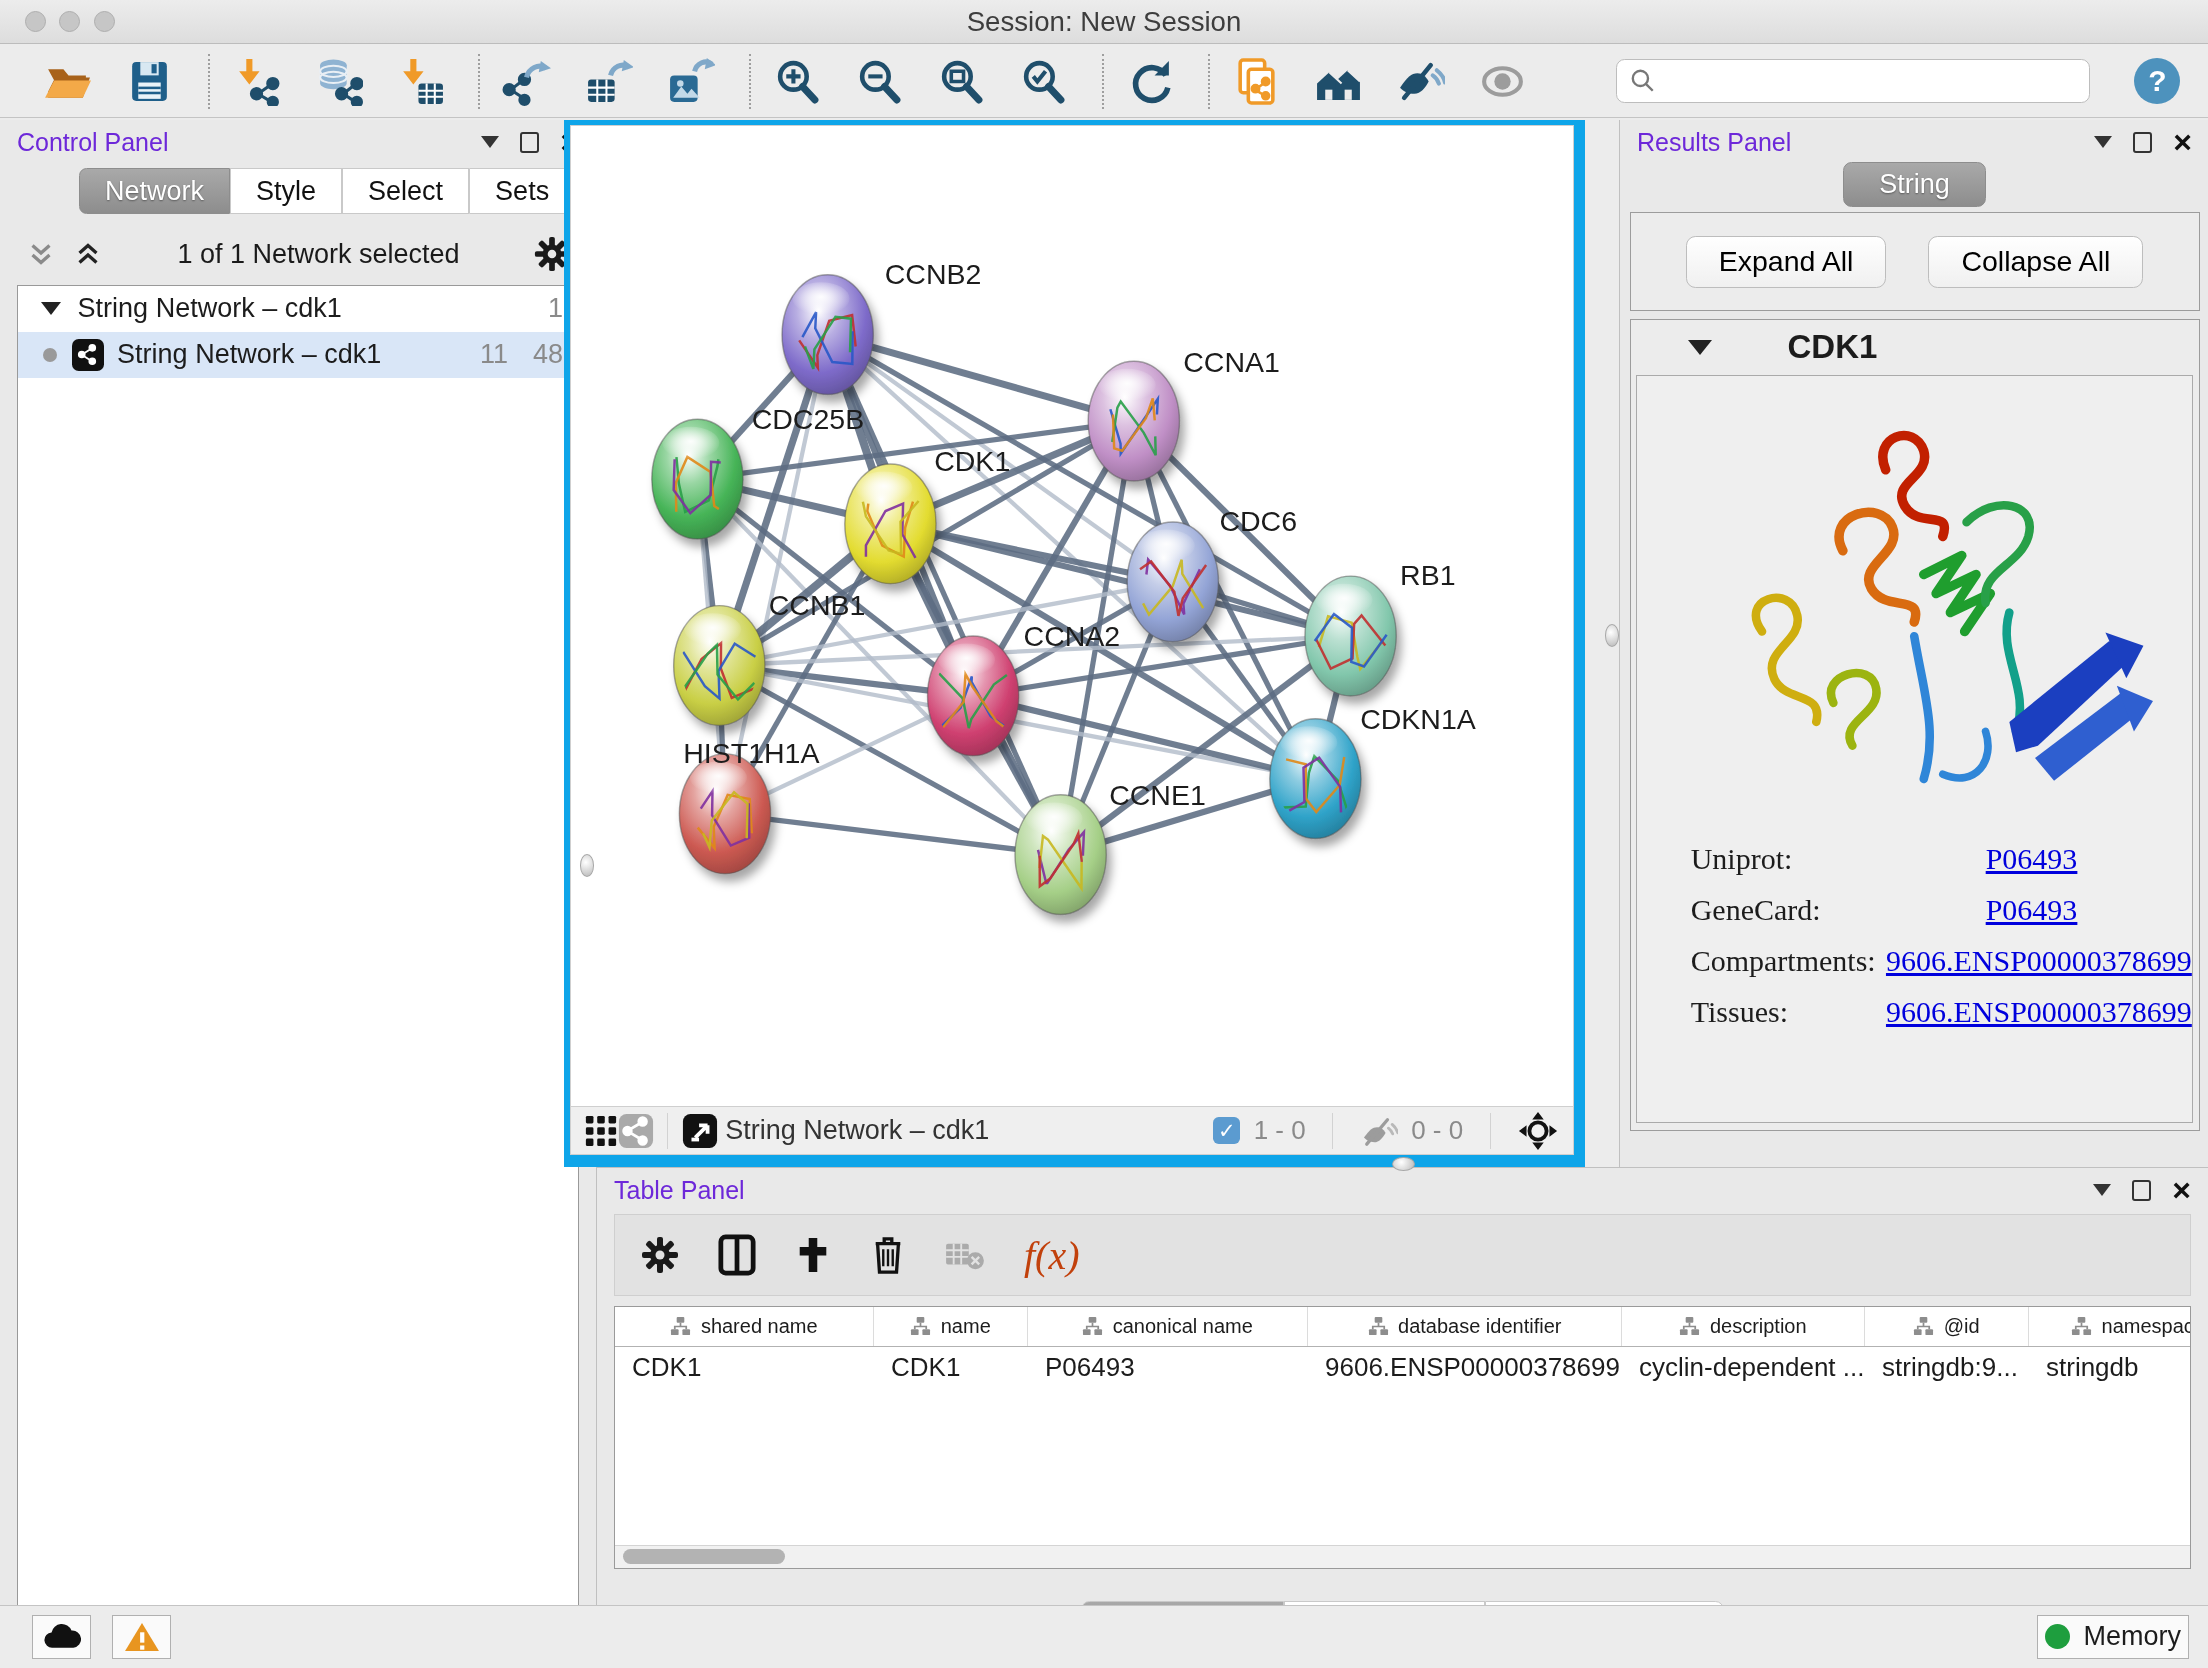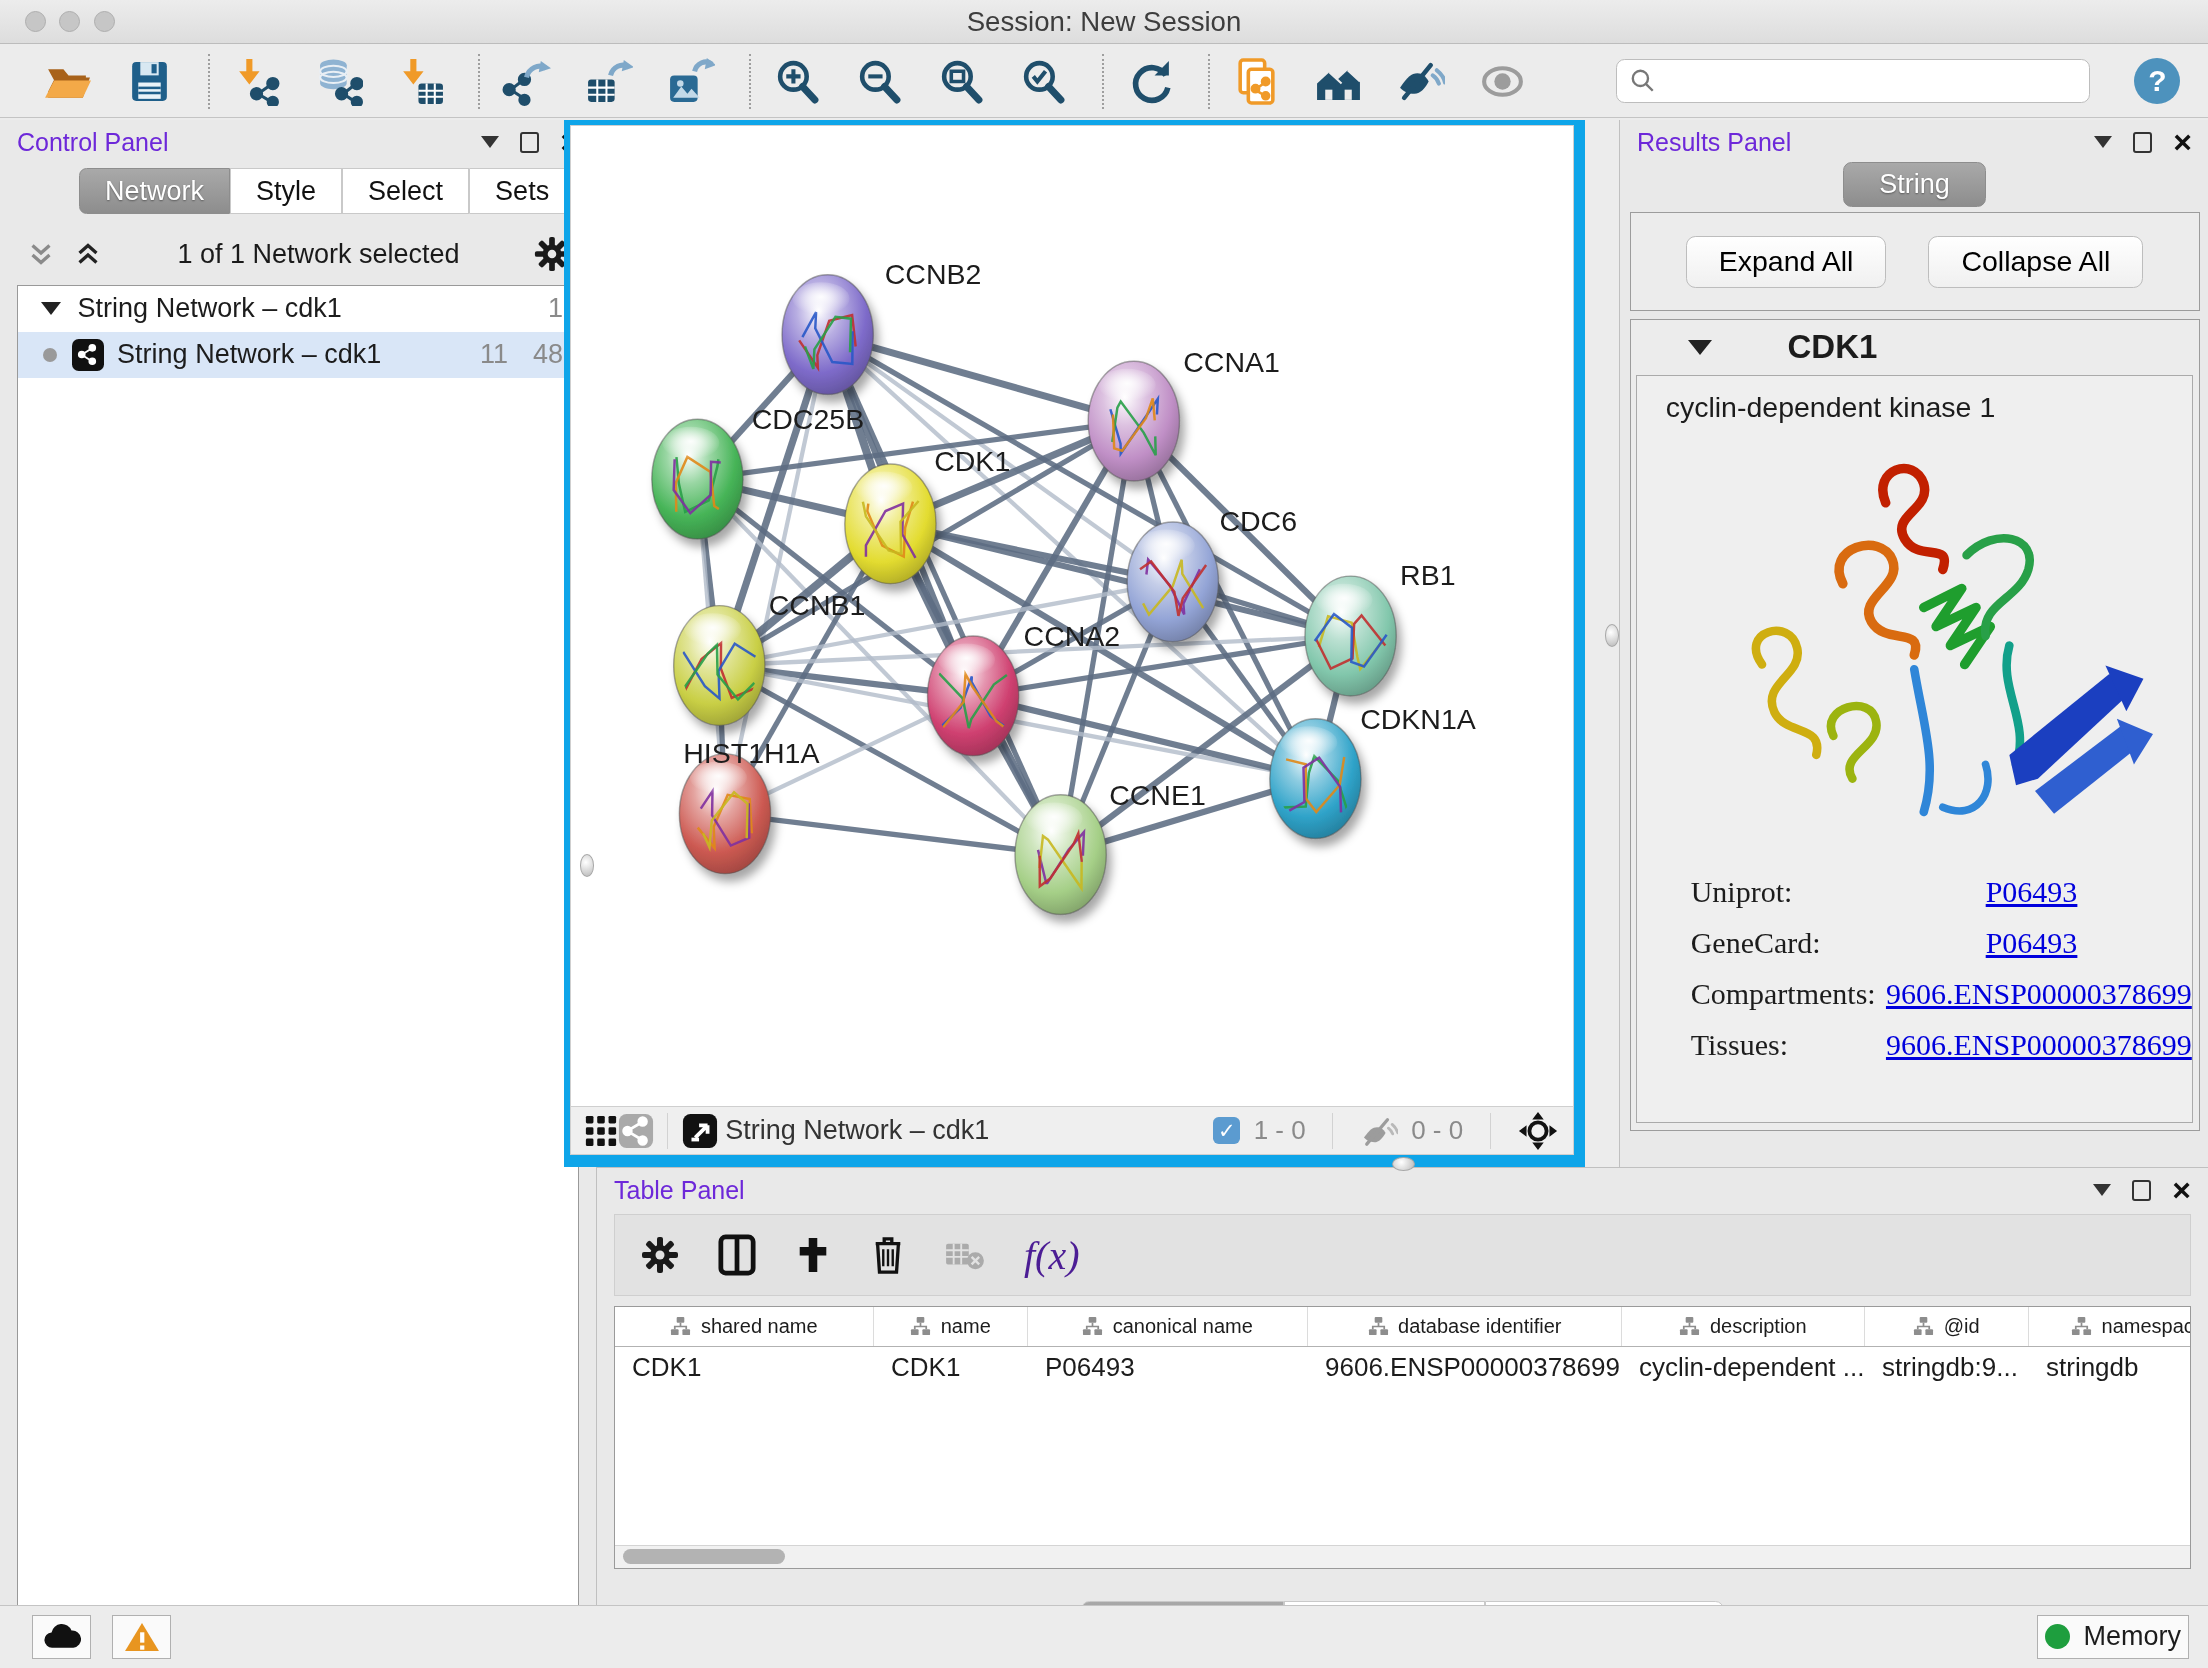--- a/index.html
+++ b/index.html
@@ -74,21 +74,21 @@
   .rp-structure { display:block; margin:17px auto 0 auto; }
   .xl { font-family:"Liberation Serif","DejaVu Serif",serif; margin-top:25px; }
   .xl-title { font-size:33px; font-weight:bold; }
   .xl-row { display:flex; font-size:30px; margin-top:17px; padding-left:25px; }
   .xl-lbl { width:295px; }
   .xl-val { color:#0000dd; text-decoration:underline; }
 
   
   .table-panel { position:absolute; left:597px; top:1047px; right:0; bottom:0; background:#e9e9e9; border-top:1.9px solid #c0c0c0; }
   .tp-toolbar { margin:5.7px 17px 0 17px; background:#e2e2e2; border:1px solid #cfcfcf; height:82px; display:flex; align-items:center; padding-left:25px; gap:38px; }
-  .tp-fx { font-family:"Liberation Serif","DejaVu Serif",serif; font-style:italic; font-size:40px; color:#4c1d95; }
+  .tp-fx { font-family:"Liberation Serif","DejaVu Serif",serif; font-style:italic; font-size:40px; color:#c2410c; }
   .table-box { margin:9.5px 17px 0 17px; background:#fff; border:1.9px solid #9a9a9a; height:263px; position:relative; overflow:hidden; }
   .t-hdr { display:flex; height:40px; border-bottom:1.9px solid #b2b2b2; }
   .t-hcell { display:flex; align-items:center; justify-content:center; gap:9.5px; font-size:20px; border-right:1px solid #dcdcdc; overflow:hidden; white-space:nowrap; flex:none; }
   .t-row { display:flex; height:42px; }
   .t-cell { font-size:26px; padding-left:17px; display:flex; align-items:center; overflow:hidden; white-space:nowrap; flex:none; }
   .t-scroll { position:absolute; left:0; bottom:0; width:100%; height:23px; background:#f1f1f1; border-top:1px solid #d4d4d4; }
   .t-thumb { position:absolute; left:7.6px; top:3.8px; width:162px; height:14.3px; background:#b3b3b3; border-radius:7.6px; }
   .tp-tabs { display:flex; justify-content:center; margin-top:32px; }
   .tp-tab { font-size:28.5px; padding:7.6px 28.5px; background:#fff; border:1px solid #c9c9c9; }
   .tp-tab:first-child { border-radius:8.6px 0 0 8.6px; }
@@ -679,21 +679,20 @@
     <div class="rp-box1">
       <button class="rp-btn">Expand All</button>
       <button class="rp-btn">Collapse All</button>
     </div>
     <div class="rp-box2">
       <div class="rp-entry-hdr">
         <span class="tri"></span>
         <span class="rp-gene">CDK1</span>
       </div>
       <div class="rp-body">
-        <div class="rp-desc">cyclin-dependent kinase 1</div>
         <svg class="rp-structure" width="495" height="409" viewBox="0 0 520 430">
           <g fill="none" stroke-linecap="round">
             <path d="M215,65 C200,30 245,15 255,45 C263,72 220,78 235,103 C250,128 285,105 275,135" stroke="#c22000" stroke-width="10"></path>
             <path d="M170,150 C150,112 210,95 222,125 C233,152 185,165 200,190 C215,215 255,195 245,225" stroke="#d96b10" stroke-width="10"></path>
             <path d="M85,235 C60,200 115,185 122,218 C128,246 84,255 98,285 C110,310 150,298 142,330" stroke="#cfae10" stroke-width="9"></path>
             <path d="M160,310 C145,280 200,265 205,295 C210,322 165,330 180,355" stroke="#9cb410" stroke-width="9"></path>
             <path d="M255,175 L295,155 L268,195 L310,175 L283,215 L325,195 L298,235" stroke="#1f9e2e" stroke-width="10" stroke-linejoin="round"></path>
             <path d="M300,120 C330,90 375,100 365,135 C355,167 315,170 320,205" stroke="#28a048" stroke-width="9"></path>
             <path d="M345,215 C332,260 368,295 352,340" stroke="#12a08a" stroke-width="9"></path>
             <path d="M245,240 C255,300 270,340 255,390" stroke="#2f86d8" stroke-width="9"></path>

